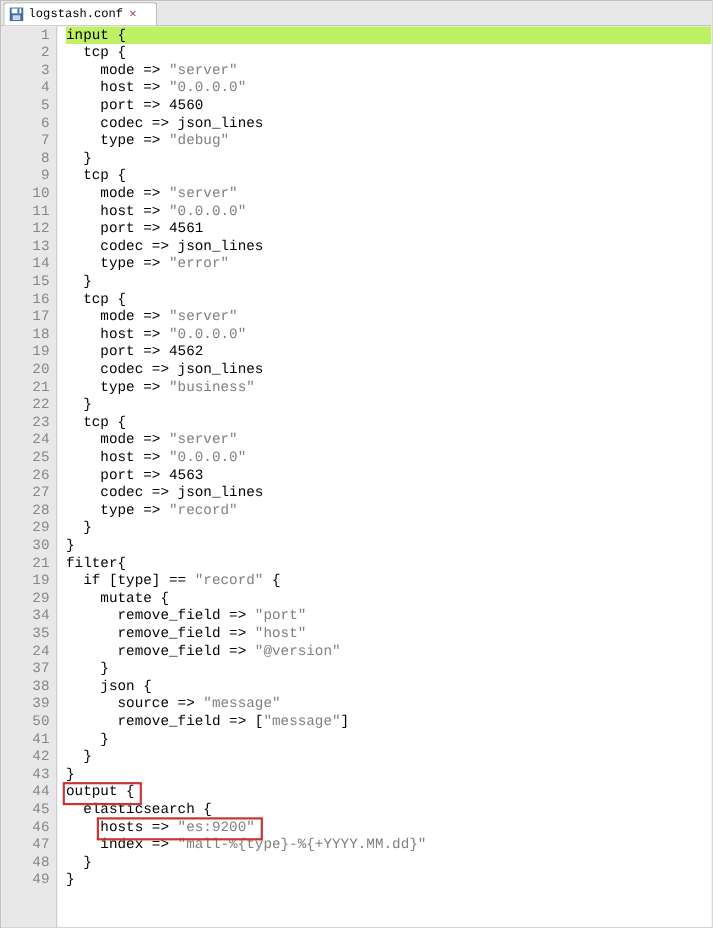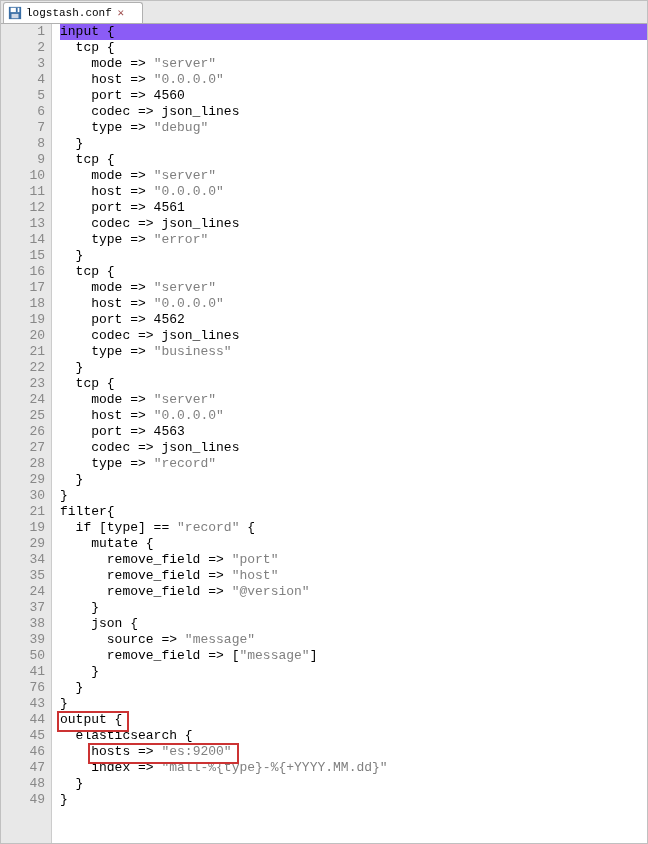--- a/index.html
+++ b/index.html
@@ -7,21 +7,21 @@
 .tabbar{display:flex;align-items:flex-end;height:22px;background:#e8e8e8;border-bottom:1px solid #b0b0b0;padding-left:2px}
 .tab{display:flex;align-items:center;height:20px;background:#fff;border:1px solid #b0b0b0;border-bottom:none;padding:0 16px 0 4px;border-radius:3px 3px 0 0;font-size:11px;gap:4px}
 .save-icon{width:14px;height:14px;display:inline-block}
 .save-icon svg{width:14px;height:14px}
 .close-icon{width:10px;height:10px;display:inline-flex;align-items:center;justify-content:center;color:#a05050;font-size:11px;line-height:1;cursor:pointer}
 .editor{flex:1;display:flex;overflow:auto;background:#fff}
 .gutter{width:44px;flex:0 0 44px;background:#e8e8e8;border-right:1px solid #ccc;text-align:right;padding-right:6px;color:#888;user-select:none}
 .code{flex:1;white-space:pre;padding-left:8px;position:relative}
 .ln{height:16px;line-height:16px}
 .row{height:16px;line-height:16px}
-.row.current{background:#8b5cf6}
+.row.current{background:#bef264}
 .k{color:#000}
 .str{color:#808080}
 .hl{position:absolute;border:2px solid #cc3333;pointer-events:none}
 </style>
 </head>
 <body>
 
 <div class="app">
   <div class="tabbar">
     <div class="tab">
@@ -73,21 +73,21 @@
         <div class="ln">19</div>
         <div class="ln">29</div>
         <div class="ln">34</div>
         <div class="ln">35</div>
         <div class="ln">24</div>
         <div class="ln">37</div>
         <div class="ln">38</div>
         <div class="ln">39</div>
         <div class="ln">50</div>
         <div class="ln">41</div>
-        <div class="ln">76</div>
+        <div class="ln">42</div>
         <div class="ln">43</div>
         <div class="ln">44</div>
         <div class="ln">45</div>
         <div class="ln">46</div>
         <div class="ln">47</div>
         <div class="ln">48</div>
         <div class="ln">49</div>
       </div>
     <div class="code" id="code"><div class="row current"><span class="k">input {</span></div><div class="row"><span class="k">  tcp {</span></div><div class="row"><span class="k">    mode =&gt; </span><span class="str">"server"</span></div><div class="row"><span class="k">    host =&gt; </span><span class="str">"0.0.0.0"</span></div><div class="row"><span class="k">    port =&gt; 4560</span></div><div class="row"><span class="k">    codec =&gt; json_lines</span></div><div class="row"><span class="k">    type =&gt; </span><span class="str">"debug"</span></div><div class="row"><span class="k">  }</span></div><div class="row"><span class="k">  tcp {</span></div><div class="row"><span class="k">    mode =&gt; </span><span class="str">"server"</span></div><div class="row"><span class="k">    host =&gt; </span><span class="str">"0.0.0.0"</span></div><div class="row"><span class="k">    port =&gt; 4561</span></div><div class="row"><span class="k">    codec =&gt; json_lines</span></div><div class="row"><span class="k">    type =&gt; </span><span class="str">"error"</span></div><div class="row"><span class="k">  }</span></div><div class="row"><span class="k">  tcp {</span></div><div class="row"><span class="k">    mode =&gt; </span><span class="str">"server"</span></div><div class="row"><span class="k">    host =&gt; </span><span class="str">"0.0.0.0"</span></div><div class="row"><span class="k">    port =&gt; 4562</span></div><div class="row"><span class="k">    codec =&gt; json_lines</span></div><div class="row"><span class="k">    type =&gt; </span><span class="str">"business"</span></div><div class="row"><span class="k">  }</span></div><div class="row"><span class="k">  tcp {</span></div><div class="row"><span class="k">    mode =&gt; </span><span class="str">"server"</span></div><div class="row"><span class="k">    host =&gt; </span><span class="str">"0.0.0.0"</span></div><div class="row"><span class="k">    port =&gt; 4563</span></div><div class="row"><span class="k">    codec =&gt; json_lines</span></div><div class="row"><span class="k">    type =&gt; </span><span class="str">"record"</span></div><div class="row"><span class="k">  }</span></div><div class="row"><span class="k">}</span></div><div class="row"><span class="k">filter{</span></div><div class="row"><span class="k">  if [type] == </span><span class="str">"record"</span><span class="k"> {</span></div><div class="row"><span class="k">    mutate {</span></div><div class="row"><span class="k">      remove_field =&gt; </span><span class="str">"port"</span></div><div class="row"><span class="k">      remove_field =&gt; </span><span class="str">"host"</span></div><div class="row"><span class="k">      remove_field =&gt; </span><span class="str">"@version"</span></div><div class="row"><span class="k">    }</span></div><div class="row"><span class="k">    json {</span></div><div class="row"><span class="k">      source =&gt; </span><span class="str">"message"</span></div><div class="row"><span class="k">      remove_field =&gt; [</span><span class="str">"message"</span><span class="k">]</span></div><div class="row"><span class="k">    }</span></div><div class="row"><span class="k">  }</span></div><div class="row"><span class="k">}</span></div><div class="row"><span class="k">output {</span></div><div class="row"><span class="k">  elasticsearch {</span></div><div class="row"><span class="k">    hosts =&gt; </span><span class="str">"es:9200"</span></div><div class="row"><span class="k">    index =&gt; </span><span class="str">"mall-%{type}-%{+YYYY.MM.dd}"</span></div><div class="row"><span class="k">  }</span></div><div class="row"><span class="k">}</span></div><div class="hl" style="left: 5px; top: 687px; width: 68.4px; height: 17px;"></div><div class="hl" style="left: 36.2px; top: 719px; width: 146.4px; height: 17px;"></div></div>
   </div>

